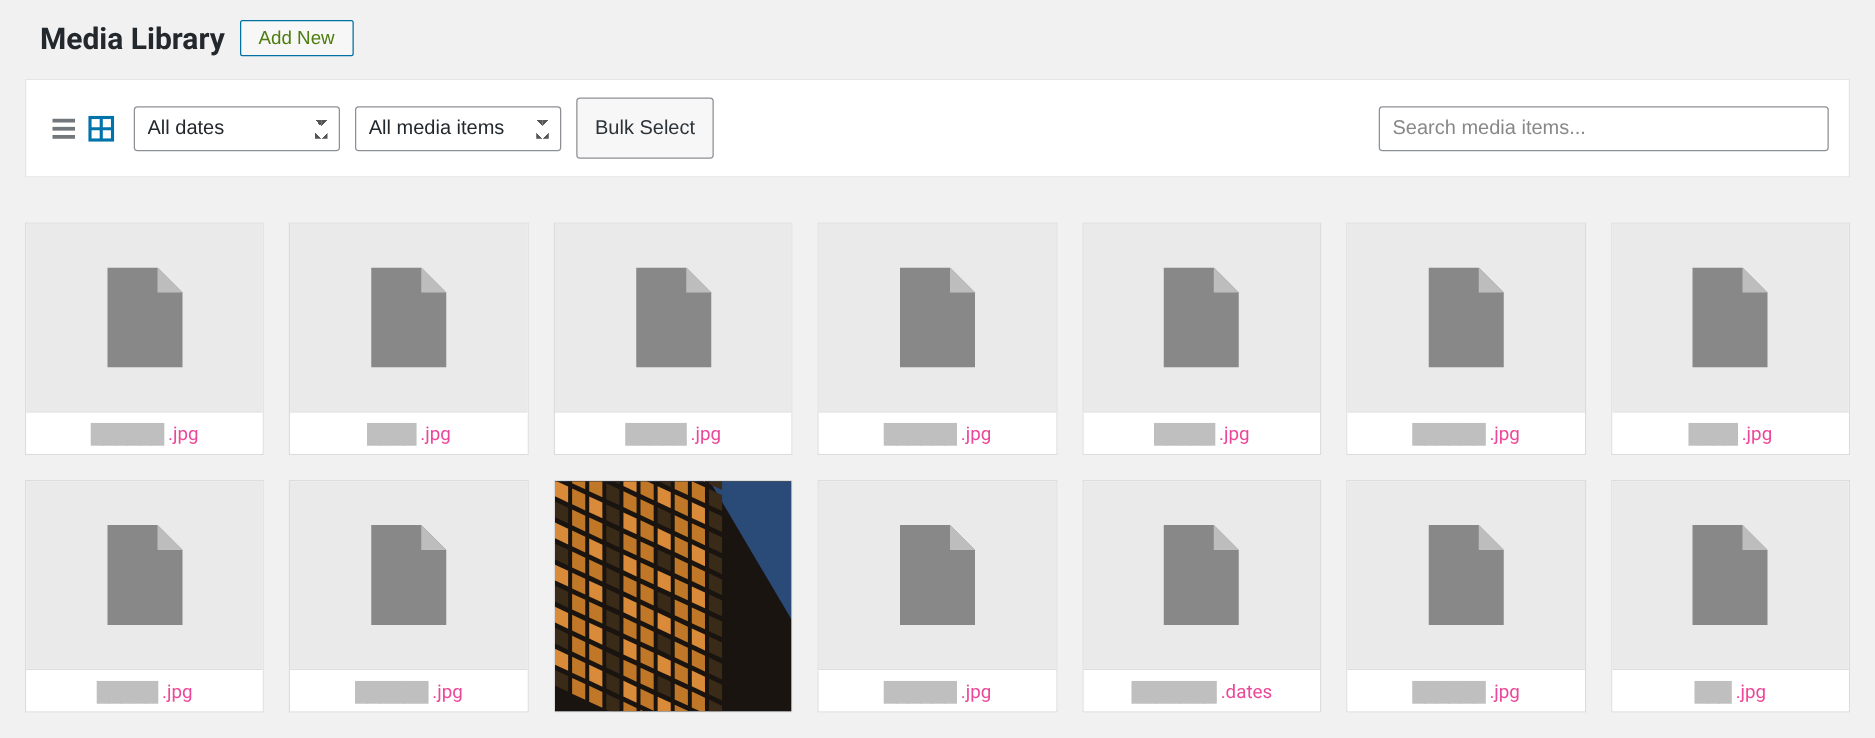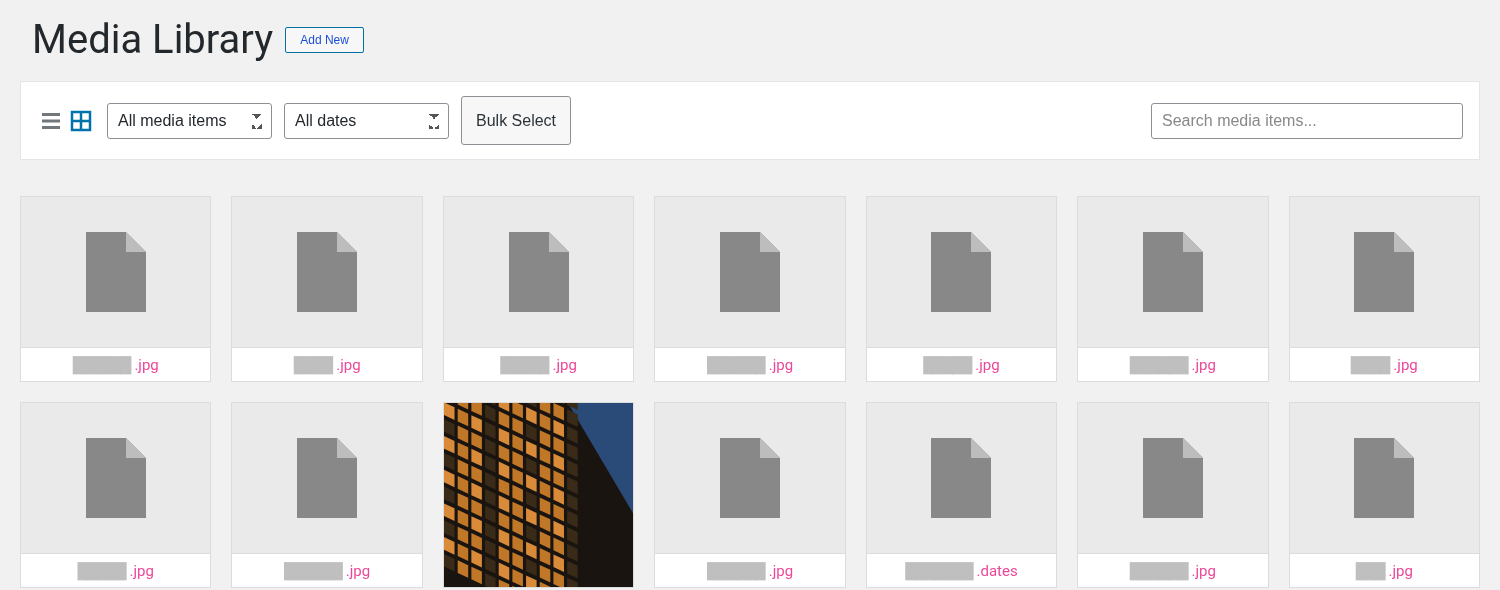--- a/index.html
+++ b/index.html
@@ -14,32 +14,32 @@
   .wrap {
     padding: 10px 20px 20px 20px;
   }
   .header {
     display: flex;
     align-items: center;
     gap: 12px;
     margin: 6px 0 18px 12px;
   }
   .page-title {
-    font-size: 40px;
-    font-weight: 400;
+    font-size: 24px;
+    font-weight: 700;
     margin: 0;
     color: #23282d;
   }
   .add-new-btn {
     display: inline-block;
     padding: 6px 14px;
     border: 1px solid #0071a1;
     background: #f7f7f7;
-    color: #1d4ed8;
-    font-size: 12px;
+    color: #4d7c0f;
+    font-size: 15px;
     line-height: 1;
     border-radius: 2px;
     cursor: pointer;
   }
   .toolbar {
     background: #fff;
     border: 1px solid #e5e5e5;
     padding: 14px 16px;
     display: flex;
     align-items: center;
@@ -93,21 +93,21 @@
     border: 1px solid #8c8f94;
     background: #f7f7f7;
     color: #2c3338;
     font-size: 16px;
     border-radius: 3px;
     cursor: pointer;
   }
   .spacer { flex: 1 1 auto; }
   .search-input {
     height: 36px;
-    width: 312px;
+    width: 360px;
     padding: 4px 10px;
     font-size: 16px;
     border: 1px solid #8c8f94;
     border-radius: 3px;
     background: #fff;
     color: #ec4899;
   }
   .search-input::placeholder { color: #888; }
   .media-grid {
     display: grid;
@@ -189,25 +189,25 @@
       <span class="icon-btn active">
         <svg viewBox="0 0 24 24" width="24" height="24" fill="none" stroke="currentColor" stroke-width="2.5">
             <rect x="3" y="3" width="18" height="18"></rect>
             <line x1="12" y1="3" x2="12" y2="21"></line>
             <line x1="3" y1="12" x2="21" y2="12"></line>
           </svg>
       </span>
     </div>
 
     <select class="filter">
+      <option>All dates</option>
+    </select>
+
+    <select class="filter">
       <option>All media items</option>
-    </select>
-
-    <select class="filter">
-      <option>All dates</option>
     </select>
 
     <button class="bulk-select-btn">Bulk Select</button>
 
     <div class="spacer"></div>
 
     <input type="text" class="search-input" placeholder="Search media items..." style="">
   </div>
 
   <div class="media-grid" id="grid-container" style="grid-template-columns: repeat(7, 1fr);">

